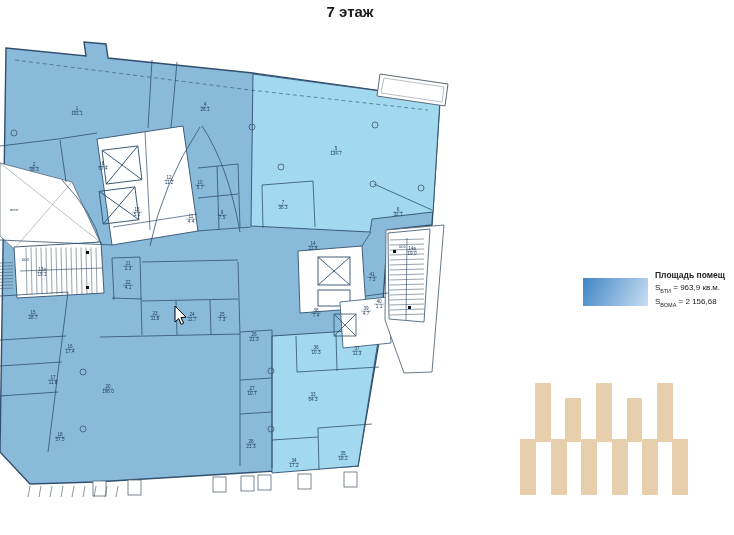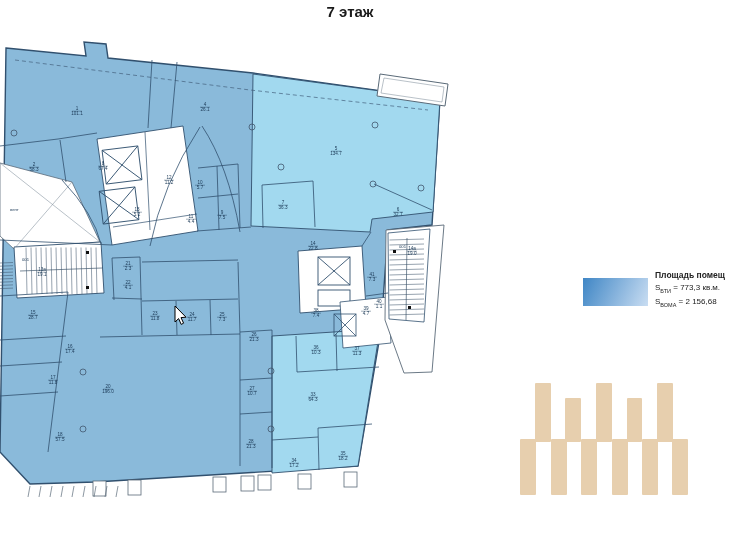--- a/index.html
+++ b/index.html
@@ -279,18 +279,18 @@
 
     <g>
       <path d="M175,306 L175,322 L178.6,318.6 L181.2,324.4 L183.6,323.2 L181,317.6 L186,317.2 Z" fill="#ffffff" stroke="#000" stroke-width="1"></path>
     </g>
   </svg>
 
   <div class="legend">
     <div class="legend-swatch" style="background: linear-gradient(115deg, rgb(63, 134, 197), rgb(201, 221, 242));"></div>
     <div class="legend-text">
       <div class="legend-title">Площадь помещ</div>
-      <div class="legend-line"><span>S</span><sub>БТИ</sub><span> = 773,3 кв.м.</span></div>
+      <div class="legend-line"><span>S</span><sub>БТИ</sub><span> = 963,9 кв.м.</span></div>
       <div class="legend-line"><span>S</span><sub>ВОМА</sub><span> = 2 156,68</span></div>
     </div>
   </div>
 
 </div>
 
 </body></html>

